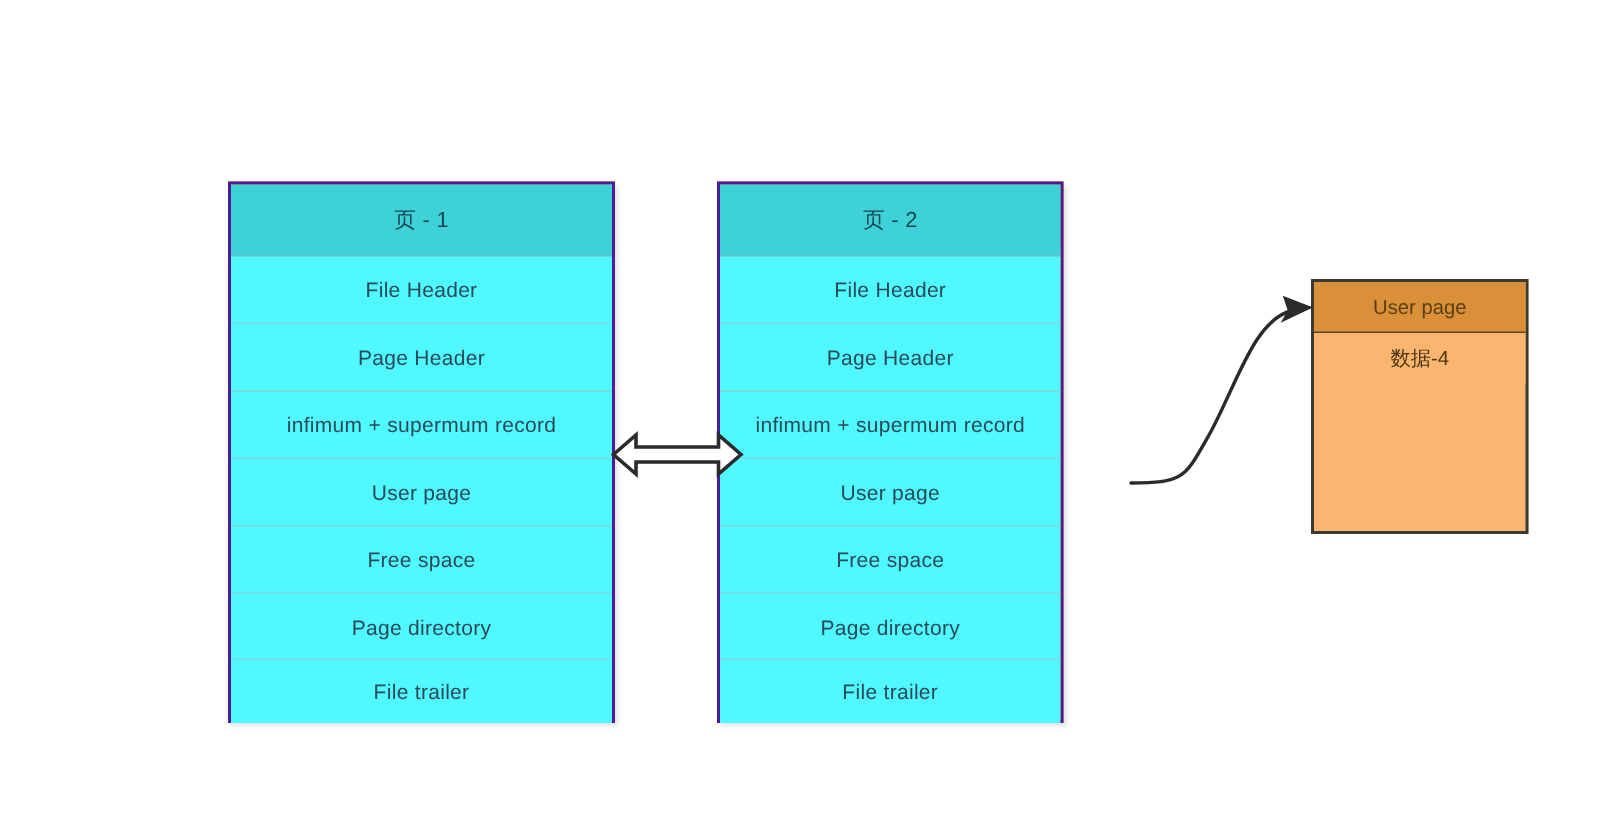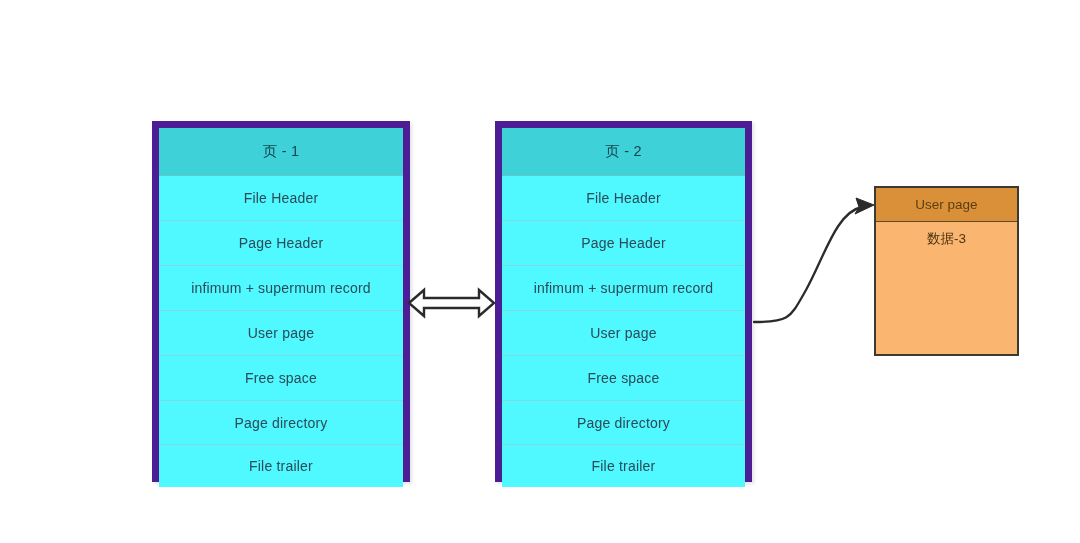--- a/index.html
+++ b/index.html
@@ -20,21 +20,21 @@
     left: 0;
     top: 0;
     width: 1080px;
     height: 543px;
   }
 
   
   .page-block {
     position: absolute;
     box-sizing: border-box;
-    border: 7px solid #4c1d95;
+    border: 2px solid #4c1d95;
     background: #f97316;
     box-shadow: 2px 2px 3px rgba(120,130,140,0.22);
   }
   .page-block .row {
     box-sizing: border-box;
     width: 100%;
     display: flex;
     align-items: center;
     justify-content: center;
     color: #2b4a57;
@@ -101,34 +101,34 @@
     <div class="row header" style="height:48px;">页 - 1</div>
     <div class="row" style="height:45px;">File Header</div>
     <div class="row" style="height:45px;">Page Header</div>
     <div class="row" style="height:45px;">infimum + supermum record</div>
     <div class="row" style="height:45px;">User page</div>
     <div class="row" style="height:45px;">Free space</div>
     <div class="row" style="height:44px;">Page directory</div>
     <div class="row" style="height:42px;">File trailer</div>
   </div>
 
-  <div class="page-block" id="page2" style="left:495px; top:121px; width:257px; height:361px;">
+  <div class="page-block" id="page2" style="left:478px; top:121px; width:231px; height:361px;">
     <div class="row header" style="height:48px;">页 - 2</div>
     <div class="row" style="height:45px;">File Header</div>
     <div class="row" style="height:45px;">Page Header</div>
     <div class="row" style="height:45px;">infimum + supermum record</div>
     <div class="row" style="height:45px;">User page</div>
     <div class="row" style="height:45px;">Free space</div>
     <div class="row" style="height:44px;">Page directory</div>
     <div class="row" style="height:42px;">File trailer</div>
   </div>
 
   <div class="data-block" id="userPageDetail" style="left:874px; top:186px; width:145px; height:170px;">
     <div class="row header" style="height:34px;">User page</div>
-    <div class="row" style="height:34px;">数据-3</div>
+    <div class="row" style="height:34px;">数据-4</div>
   </div>
 
   <svg class="connector" viewBox="0 0 1080 543">
 
     <g>
       <path d="M 409 303
                L 424 290
                L 424 298
                L 479 298
                L 479 290

